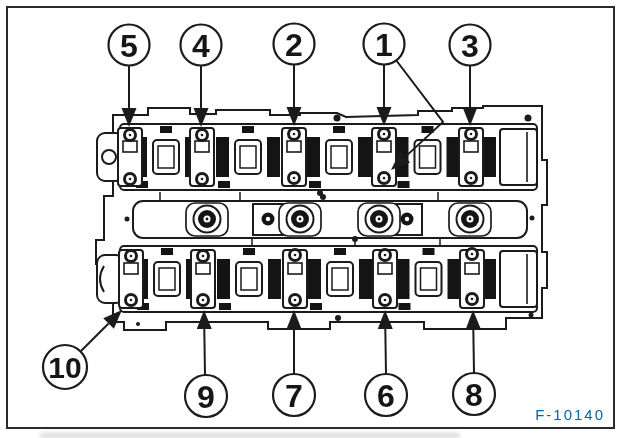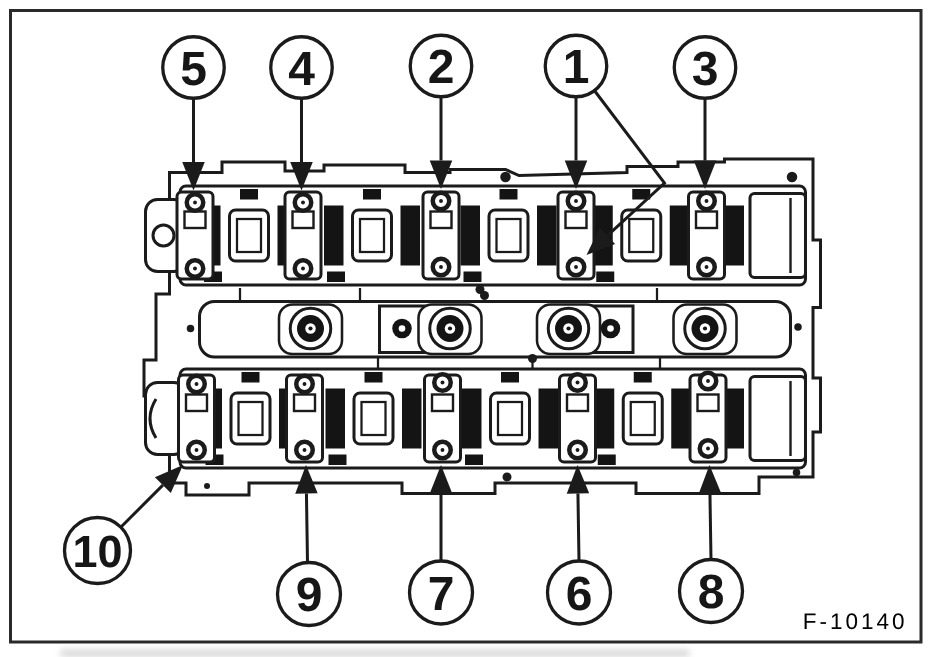--- a/index.html
+++ b/index.html
@@ -7,21 +7,21 @@
     width:624px;height:438px;position:relative;overflow:hidden;
     font-family:"Liberation Sans", sans-serif;
   }
   .frame{
     position:absolute;left:6px;top:6px;right:9px;bottom:9px;
     border:2.5px solid #2a2a2a;background:#fff;
   }
   .diagram-svg{position:absolute;left:0;top:0;width:624px;height:438px;}
   .figure-label{
     position:absolute;right:19px;bottom:15px;
-    font-size:15px;letter-spacing:2px;color:#000000;
+    font-size:15px;letter-spacing:2px;color:#0369a1;
   }
   .scan-smudge{
     position:absolute;left:40px;bottom:0;width:420px;height:5px;
     background:#b9b9b9;opacity:.55;filter:blur(2px);border-radius:3px;
   }
 </style>
 </head>
 <body>
 
 <div class="frame"></div>

